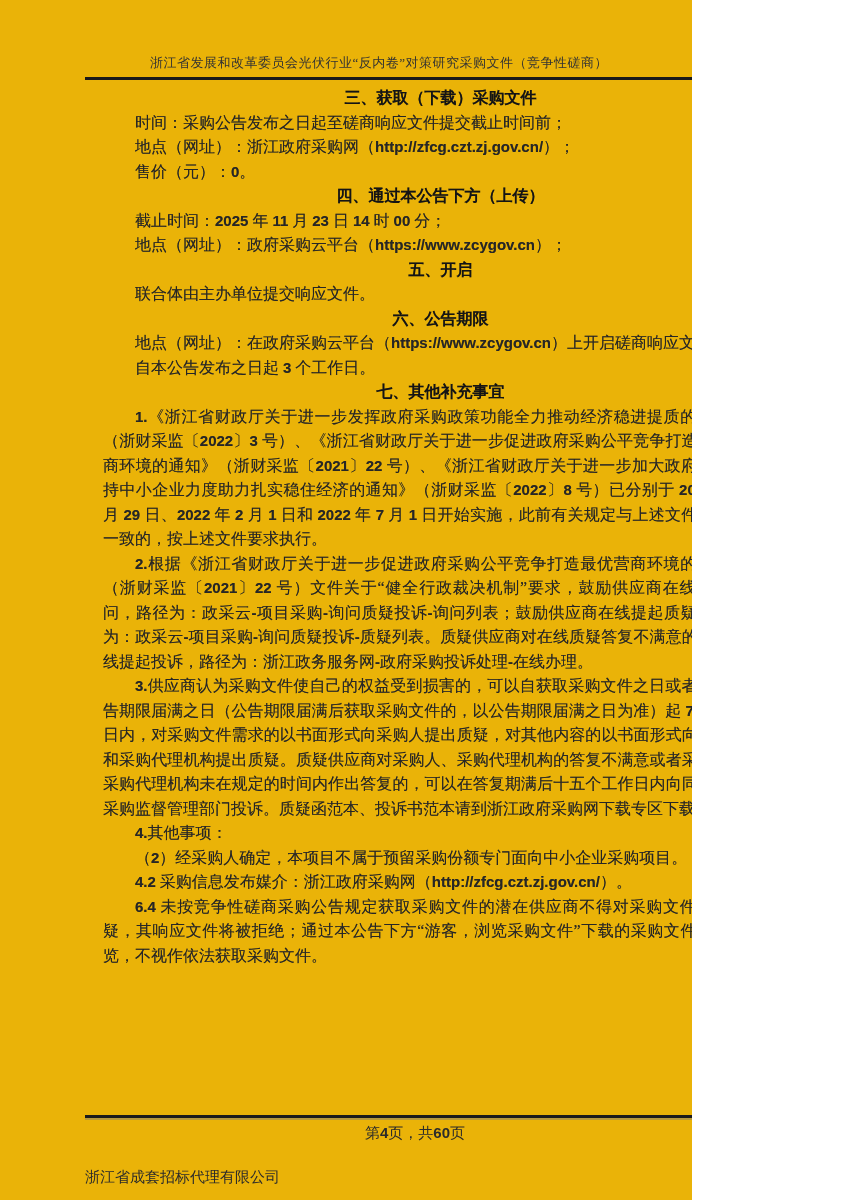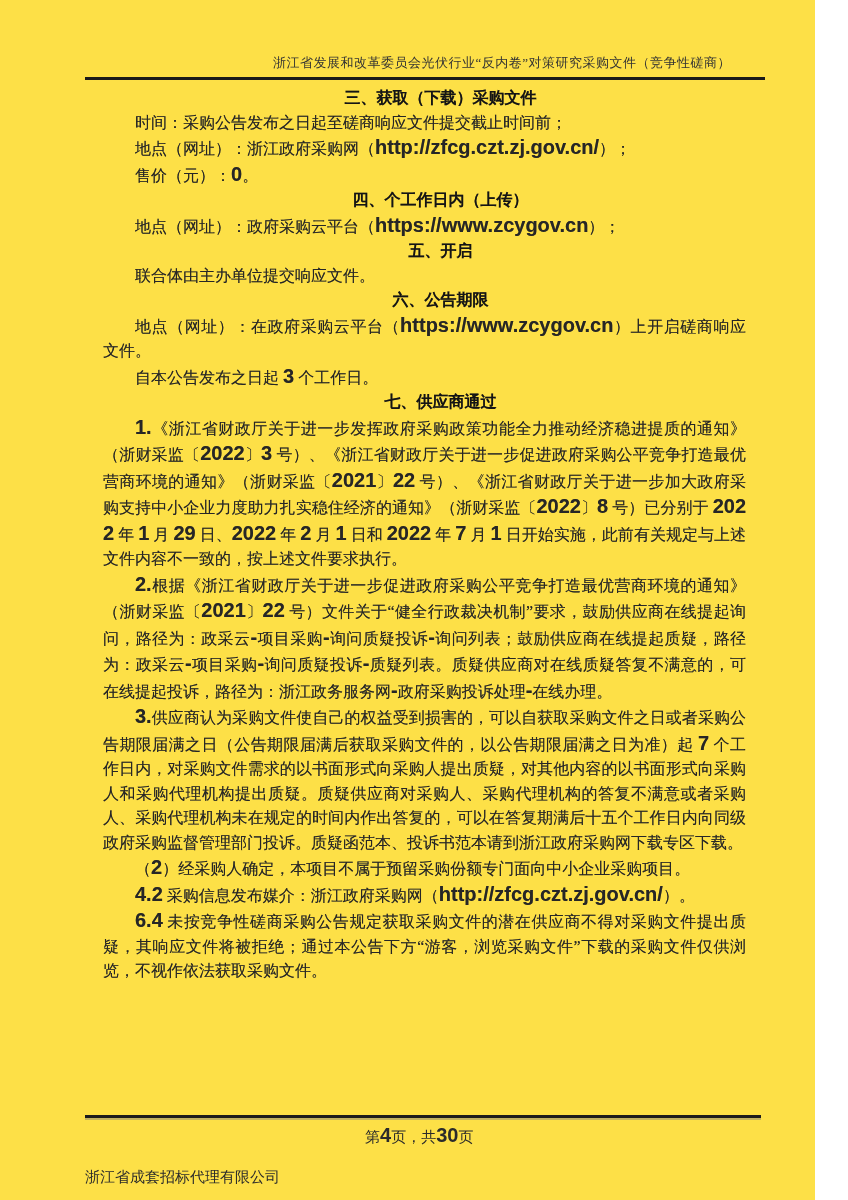--- a/index.html
+++ b/index.html
@@ -1,20 +1,20 @@
 <!DOCTYPE html>
 <html lang="zh"><head>
 <meta charset="utf-8">
 <style>
   html, body { margin: 0; padding: 0; background: #ffffff; }
   .page {
     position: relative;
-    width: 815px;
+    width: 692px;
     height: 1200px;
-    background: #fde047;
+    background: #eab308;
     overflow: hidden;
     font-family: "Liberation Serif", "DejaVu Serif", serif;
     color: #262626;
   }
   
   .header-title {
     position: absolute;
     top: 54px;
     right: 84px;
     font-size: 13px;
@@ -49,21 +49,21 @@
   .heading {
     font-family: "Liberation Sans", "DejaVu Sans", sans-serif;
     font-weight: 700;
     color: #141414;
     text-align: center;
   }
   
   .lat {
     font-family: "Liberation Sans", "DejaVu Sans", sans-serif;
     font-weight: 700;
-    font-size: 20px;
+    font-size: 15px;
     margin-top: 36px;
   }
   
   .footer-rule {
     position: absolute;
     top: 1115px;
     left: 85px;
     width: 676px;
     height: 2.5px;
     background: #1b1b1b;
@@ -92,33 +92,35 @@
 <div class="page">
 
   <div class="header-title">浙江省发展和改革委员会光伏行业“反内卷”对策研究采购文件（竞争性磋商）</div>
   <div class="header-rule"></div>
 
   <main class="content" id="content">
       <div class="blk heading">三、获取（下载）采购文件</div>
       <div class="blk para">时间：采购公告发布之日起至磋商响应文件提交截止时间前；</div>
       <div class="blk para">地点（网址）：浙江政府采购网（<span class="lat">http://zfcg.czt.zj.gov.cn/</span>）；</div>
       <div class="blk para">售价（元）：<span class="lat">0</span>。</div>
-      <div class="blk heading">四、个工作日内（上传）</div>
+      <div class="blk heading">四、通过本公告下方（上传）</div>
+      <div class="blk para">截止时间：<span class="lat">2025</span> 年 <span class="lat">11</span> 月 <span class="lat">23</span> 日 <span class="lat">14</span> 时 <span class="lat">00</span> 分；</div>
       <div class="blk para">地点（网址）：政府采购云平台（<span class="lat">https://www.zcygov.cn</span>）；</div>
       <div class="blk heading">五、开启</div>
       <div class="blk para">联合体由主办单位提交响应文件。</div>
       <div class="blk heading">六、公告期限</div>
       <div class="blk para">地点（网址）：在政府采购云平台（<span class="lat">https://www.zcygov.cn</span>）上开启磋商响应文件。</div>
       <div class="blk para">自本公告发布之日起 <span class="lat">3</span> 个工作日。</div>
-      <div class="blk heading">七、供应商通过</div>
+      <div class="blk heading">七、其他补充事宜</div>
       <div class="blk para"><span class="lat">1.</span>《浙江省财政厅关于进一步发挥政府采购政策功能全力推动经济稳进提质的通知》（浙财采监〔<span class="lat">2022</span>〕<span class="lat">3</span> 号）、《浙江省财政厅关于进一步促进政府采购公平竞争打造最优营商环境的通知》（浙财采监〔<span class="lat">2021</span>〕<span class="lat">22</span> 号）、《浙江省财政厅关于进一步加大政府采购支持中小企业力度助力扎实稳住经济的通知》（浙财采监〔<span class="lat">2022</span>〕<span class="lat">8</span> 号）已分别于 <span class="lat">2022</span> 年 <span class="lat">1</span> 月 <span class="lat">29</span> 日、<span class="lat">2022</span> 年 <span class="lat">2</span> 月 <span class="lat">1</span> 日和 <span class="lat">2022</span> 年 <span class="lat">7</span> 月 <span class="lat">1</span> 日开始实施，此前有关规定与上述文件内容不一致的，按上述文件要求执行。</div>
       <div class="blk para"><span class="lat">2.</span>根据《浙江省财政厅关于进一步促进政府采购公平竞争打造最优营商环境的通知》（浙财采监〔<span class="lat">2021</span>〕<span class="lat">22</span> 号）文件关于“健全行政裁决机制”要求，鼓励供应商在线提起询问，路径为：政采云<span class="lat">-</span>项目采购<span class="lat">-</span>询问质疑投诉<span class="lat">-</span>询问列表；鼓励供应商在线提起质疑，路径为：政采云<span class="lat">-</span>项目采购<span class="lat">-</span>询问质疑投诉<span class="lat">-</span>质疑列表。质疑供应商对在线质疑答复不满意的，可在线提起投诉，路径为：浙江政务服务网<span class="lat">-</span>政府采购投诉处理<span class="lat">-</span>在线办理。</div>
       <div class="blk para"><span class="lat">3.</span>供应商认为采购文件使自己的权益受到损害的，可以自获取采购文件之日或者采购公告期限届满之日（公告期限届满后获取采购文件的，以公告期限届满之日为准）起 <span class="lat">7</span> 个工作日内，对采购文件需求的以书面形式向采购人提出质疑，对其他内容的以书面形式向采购人和采购代理机构提出质疑。质疑供应商对采购人、采购代理机构的答复不满意或者采购人、采购代理机构未在规定的时间内作出答复的，可以在答复期满后十五个工作日内向同级政府采购监督管理部门投诉。质疑函范本、投诉书范本请到浙江政府采购网下载专区下载。</div>
+      <div class="blk para"><span class="lat">4.</span>其他事项：</div>
       <div class="blk para">（<span class="lat">2</span>）经采购人确定，本项目不属于预留采购份额专门面向中小企业采购项目。</div>
       <div class="blk para"><span class="lat">4.2</span> 采购信息发布媒介：浙江政府采购网（<span class="lat">http://zfcg.czt.zj.gov.cn/</span>）。</div>
       <div class="blk para"><span class="lat">6.4</span> 未按竞争性磋商采购公告规定获取采购文件的潜在供应商不得对采购文件提出质疑，其响应文件将被拒绝；通过本公告下方“游客，浏览采购文件”下载的采购文件仅供浏览，不视作依法获取采购文件。</div>
     </main>
 
   <div class="footer-rule"></div>
   <div class="footer-company">浙江省成套招标代理有限公司</div>
-  <div class="footer-page latinize">第<span class="lat">4</span>页，共<span class="lat">30</span>页</div>
+  <div class="footer-page latinize">第<span class="lat">4</span>页，共<span class="lat">60</span>页</div>
 
 </div>
 
 </body></html>

